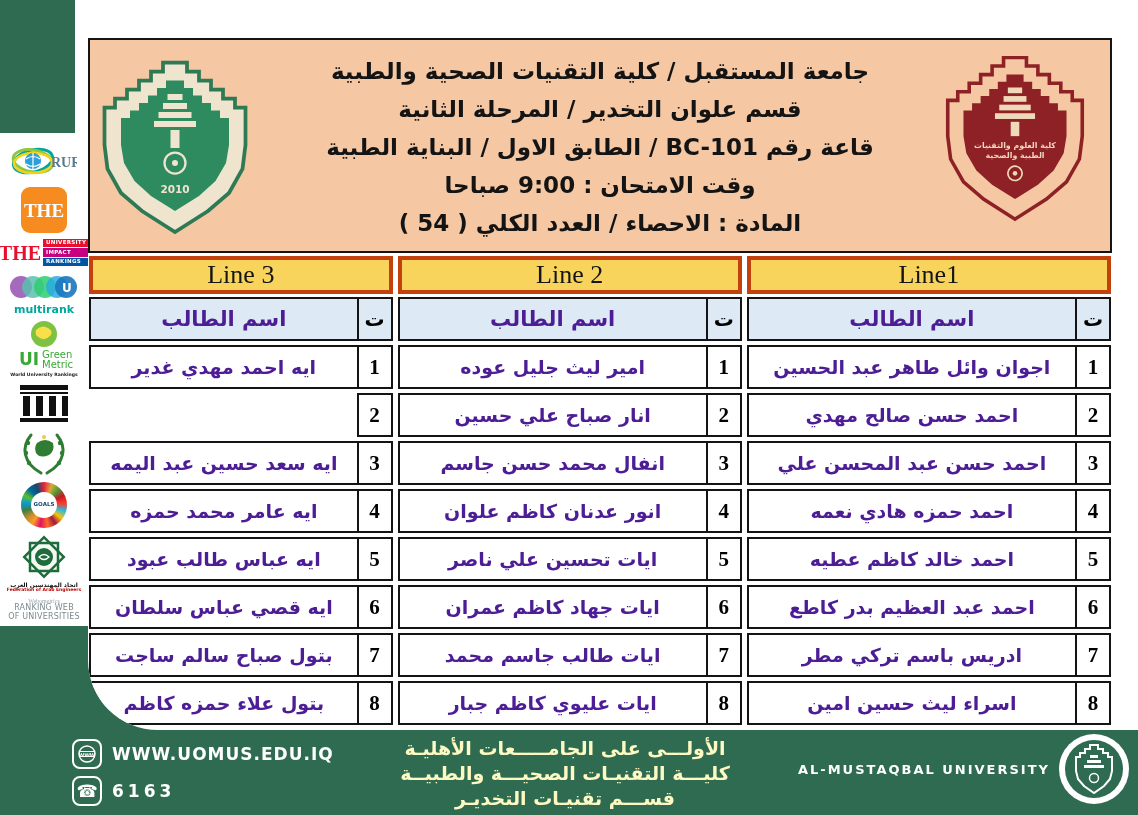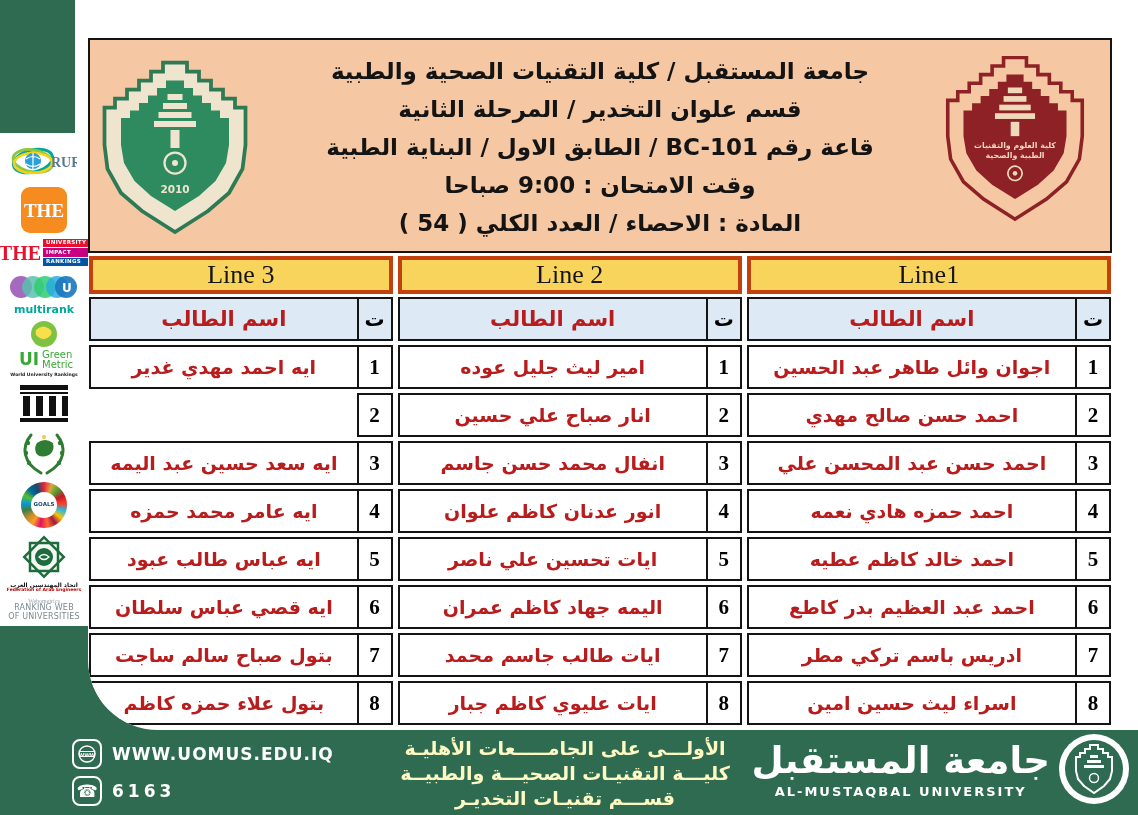--- a/index.html
+++ b/index.html
@@ -56,21 +56,21 @@
   .groups{display:flex;direction:rtl;gap:5px;height:100%;}
   .group{display:flex;flex-direction:column;min-width:0;}
   .g0{flex:36 0 0;}
   .g1{flex:34 0 0;}
   .g2{flex:30 0 0;}
   .ghead{height:38px;background:#F9D45C;border:4px solid #c2410c;box-sizing:border-box;
     display:flex;align-items:center;justify-content:center;font-size:26px;color:#141414;margin-bottom:3px;}
   .trow{display:flex;direction:rtl;height:44px;margin-bottom:4px;flex:0 0 auto;}
   .tcell{box-sizing:border-box;display:flex;align-items:center;justify-content:center;background:#fff;}
   .tnum{width:36px;border:2px solid #141414;font-size:21px;font-weight:bold;}
-  .tname{flex:1;border:2px solid #141414;border-right:none;font-size:19px;font-weight:bold;color:#b91c1c;
+  .tname{flex:1;border:2px solid #141414;border-right:none;font-size:19px;font-weight:bold;color:#4c1d95;
     white-space:nowrap;overflow:hidden;}
   .subhead .tcell{background:#DDE9F5;}
   .subhead .tname{font-size:21px;}
   .subhead .tnum{font-size:20px;font-family:"DejaVu Sans",sans-serif;}
 
   
   .contact{position:absolute;left:72px;top:9px;display:flex;flex-direction:column;gap:7px;color:#fff;}
   .c-row{display:flex;align-items:center;gap:10px;height:30px;}
   .c-icon{width:30px;height:30px;border:2px solid #fff;border-radius:8px;box-sizing:border-box;
     display:flex;align-items:center;justify-content:center;color:#fff;}
@@ -297,21 +297,21 @@
             <div class="trow">
               <div class="tcell tnum serif">4</div>
               <div class="tcell tname">انور عدنان كاظم علوان</div>
             </div>
             <div class="trow">
               <div class="tcell tnum serif">5</div>
               <div class="tcell tname">ايات تحسين علي ناصر</div>
             </div>
             <div class="trow">
               <div class="tcell tnum serif">6</div>
-              <div class="tcell tname">اليمه جهاد كاظم عمران</div>
+              <div class="tcell tname">ايات جهاد كاظم عمران</div>
             </div>
             <div class="trow">
               <div class="tcell tnum serif">7</div>
               <div class="tcell tname">ايات طالب جاسم محمد</div>
             </div>
             <div class="trow">
               <div class="tcell tnum serif">8</div>
               <div class="tcell tname">ايات عليوي كاظم جبار</div>
             </div>
           </div>
@@ -393,17 +393,16 @@
     <svg width="72" height="72" viewBox="0 0 72 72">
       <circle cx="36" cy="36" r="35" fill="#ffffff"></circle>
       <circle cx="36" cy="36" r="29" fill="#2E6B51"></circle>
       <polygon points="36,12 40,12 40,16 45,16 45,20 50,20 50,24 54,24 54,38 52,46 46,53 36,60 26,53 20,46 18,38 18,24 22,24 22,20 27,20 27,16 32,16 32,12" fill="none" stroke="#ffffff" stroke-width="2"></polygon>
       <rect x="32" y="22" width="8" height="3" fill="#fff"></rect>
       <rect x="29" y="27" width="14" height="3" fill="#fff"></rect>
       <rect x="26" y="32" width="20" height="3" fill="#fff"></rect>
       <circle cx="36" cy="45" r="4.5" fill="none" stroke="#fff" stroke-width="1.5"></circle>
     </svg>
     <div class="brand-text">
-      <div class="brand-ar">جامعة المستقبل</div>
       <div class="brand-en">AL-MUSTAQBAL UNIVERSITY</div>
     </div>
   </div>
 </div>
 
 </body></html>

